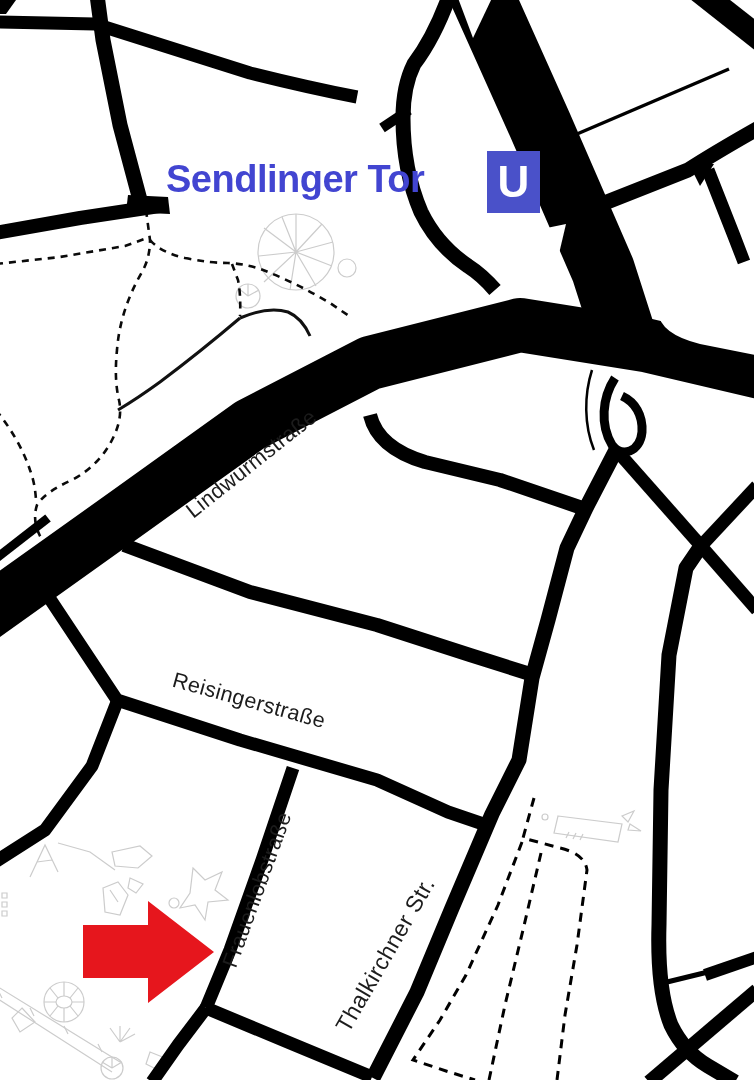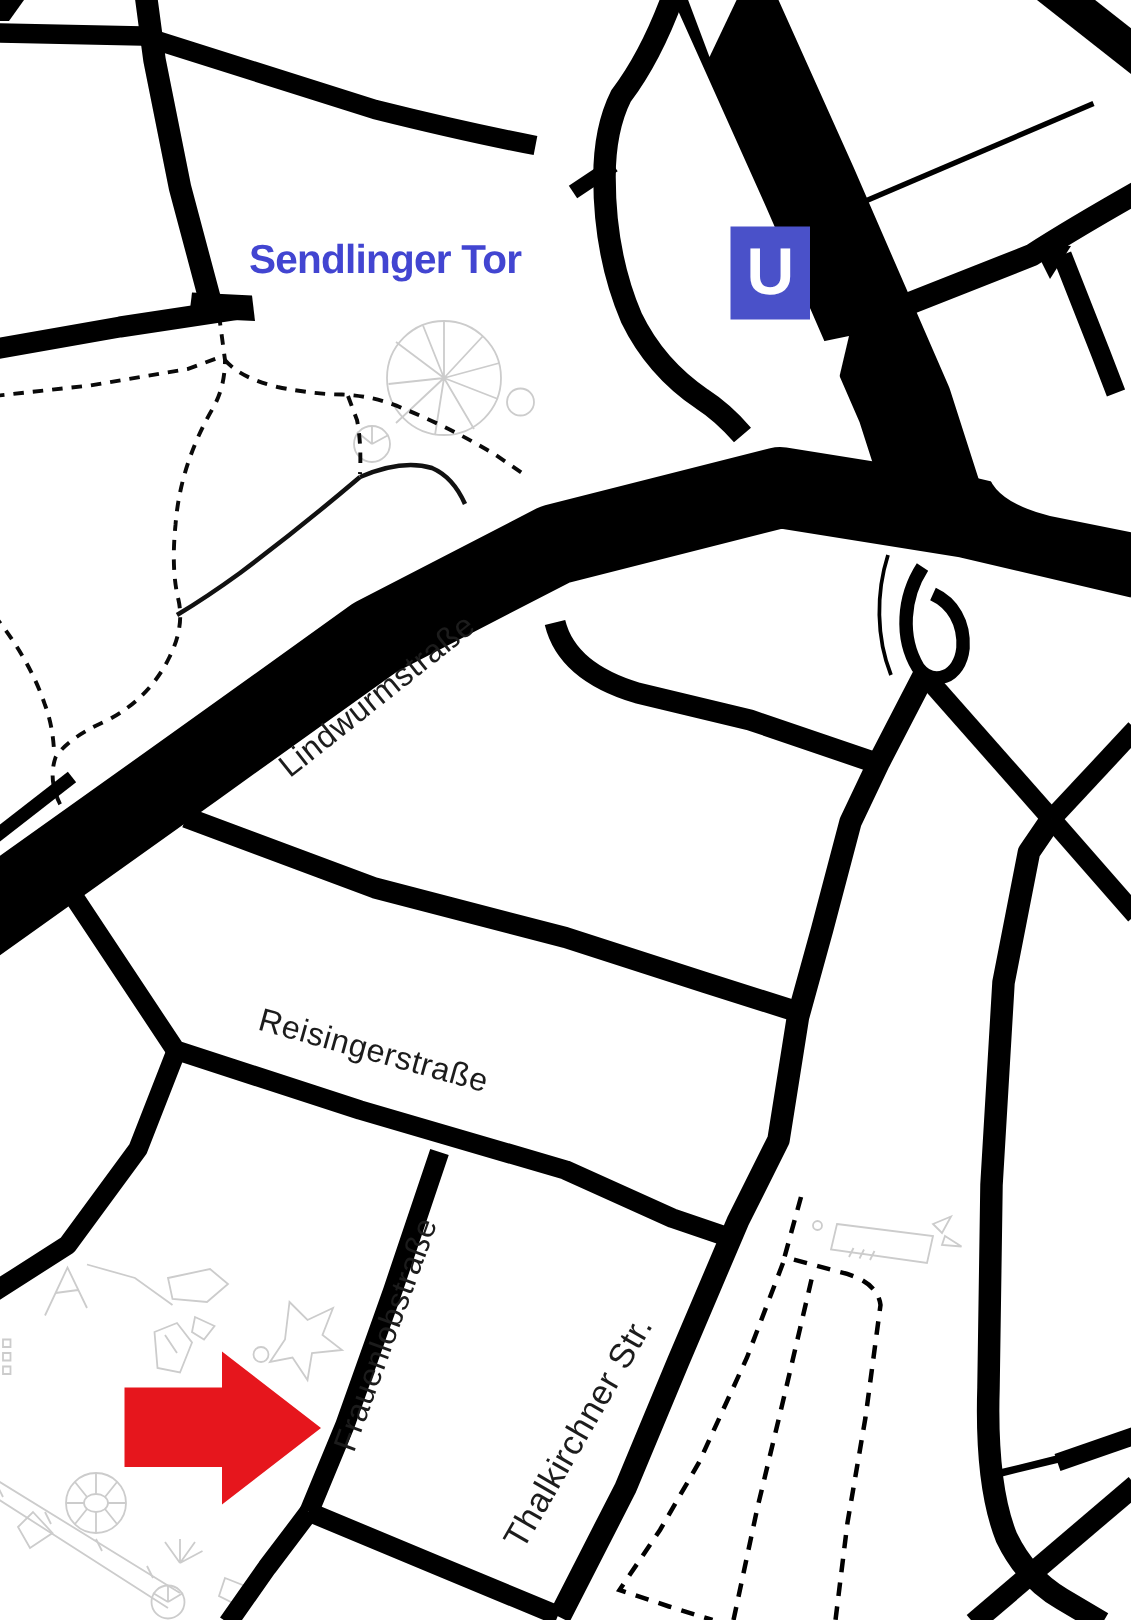--- a/index.html
+++ b/index.html
@@ -10,21 +10,21 @@
   .map svg{position:absolute;left:0;top:0;}
   .street-label{
     position:absolute;color:#1c1c1c;font-size:21.5px;letter-spacing:.4px;
     white-space:nowrap;transform-origin:left bottom;line-height:1;
   }
   .lbl-lindwurm   {left:196px;top:501px;transform:rotate(-38.5deg);}
   .lbl-reisinger  {left:170px;top:669px;transform:rotate(15.5deg);}
   .lbl-frauenlob  {left:240px;top:949px;transform:rotate(-70deg);}
   .lbl-thalkirchner{left:352px;top:1013px;transform:rotate(-60deg);font-size:23px;}
   .station-label{
-    position:absolute;left:166px;top:160px;font-size:27px;font-weight:bold;
+    position:absolute;left:166px;top:160px;font-size:38px;font-weight:bold;
     letter-spacing:-0.5px;line-height:1;
   }
   .ubahn-badge{
     position:absolute;left:487px;top:151px;width:53px;height:62px;
     display:flex;align-items:center;justify-content:center;
     font-size:44px;font-weight:bold;line-height:1;
   }
 </style>
 </head>
 <body>

